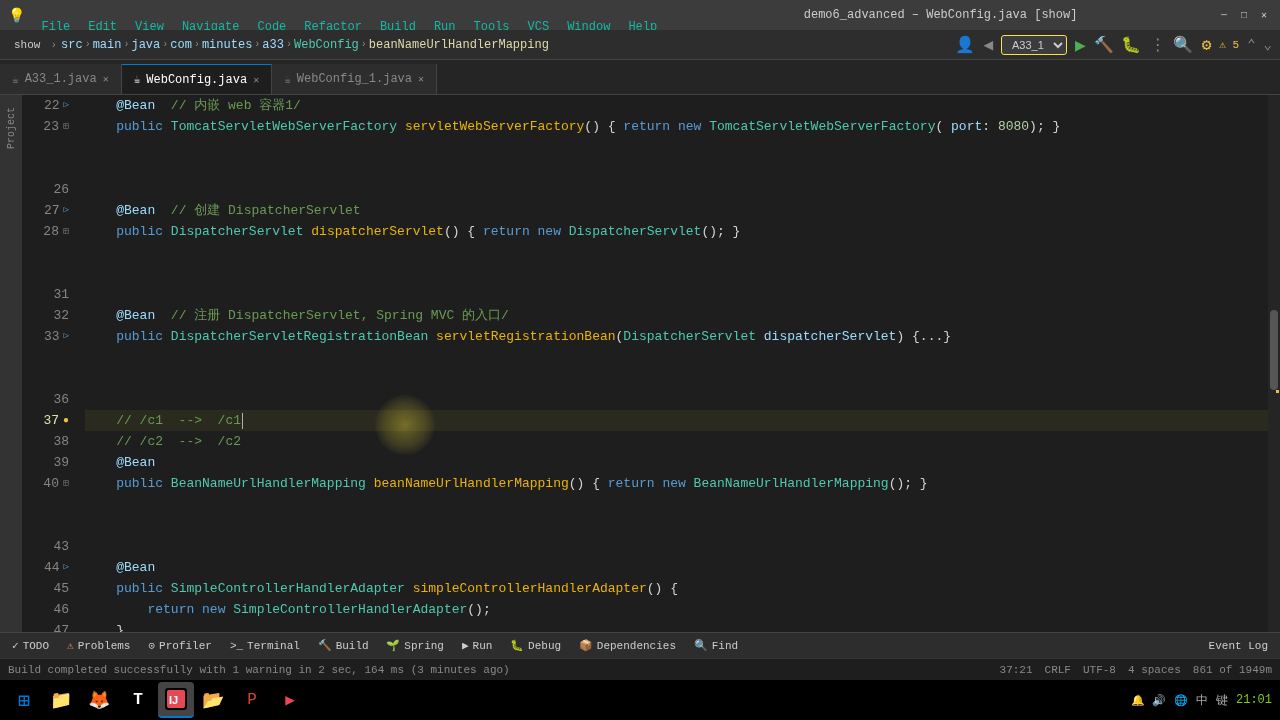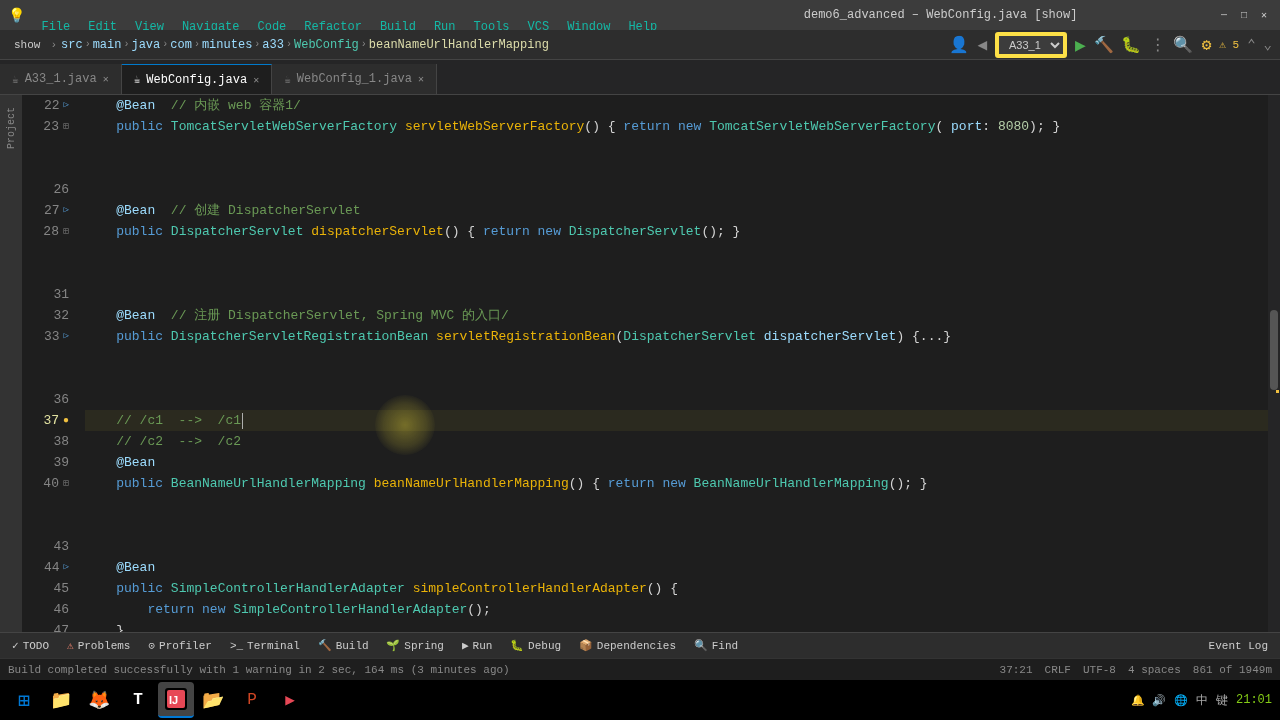--- a/index.html
+++ b/index.html
@@ -63,21 +63,21 @@
       border-radius: 2px;
     }
     .breadcrumb {
       display: flex; align-items: center; gap: 2px;
       font-size: 12px; color: #9cdcfe;
     }
     .breadcrumb-sep { color: #888; font-size: 10px; }
     .branch-selector {
       margin-left: auto;
       background: #3c3c3c;
-      border: 4px solid #fde047;
+      border: 1px solid #fde047;
       color: #cccccc;
       font-size: 11px;
       padding: 2px 6px;
       border-radius: 3px;
       cursor: pointer;
     }
 
     
     .tab-bar {
       background: #252526;

